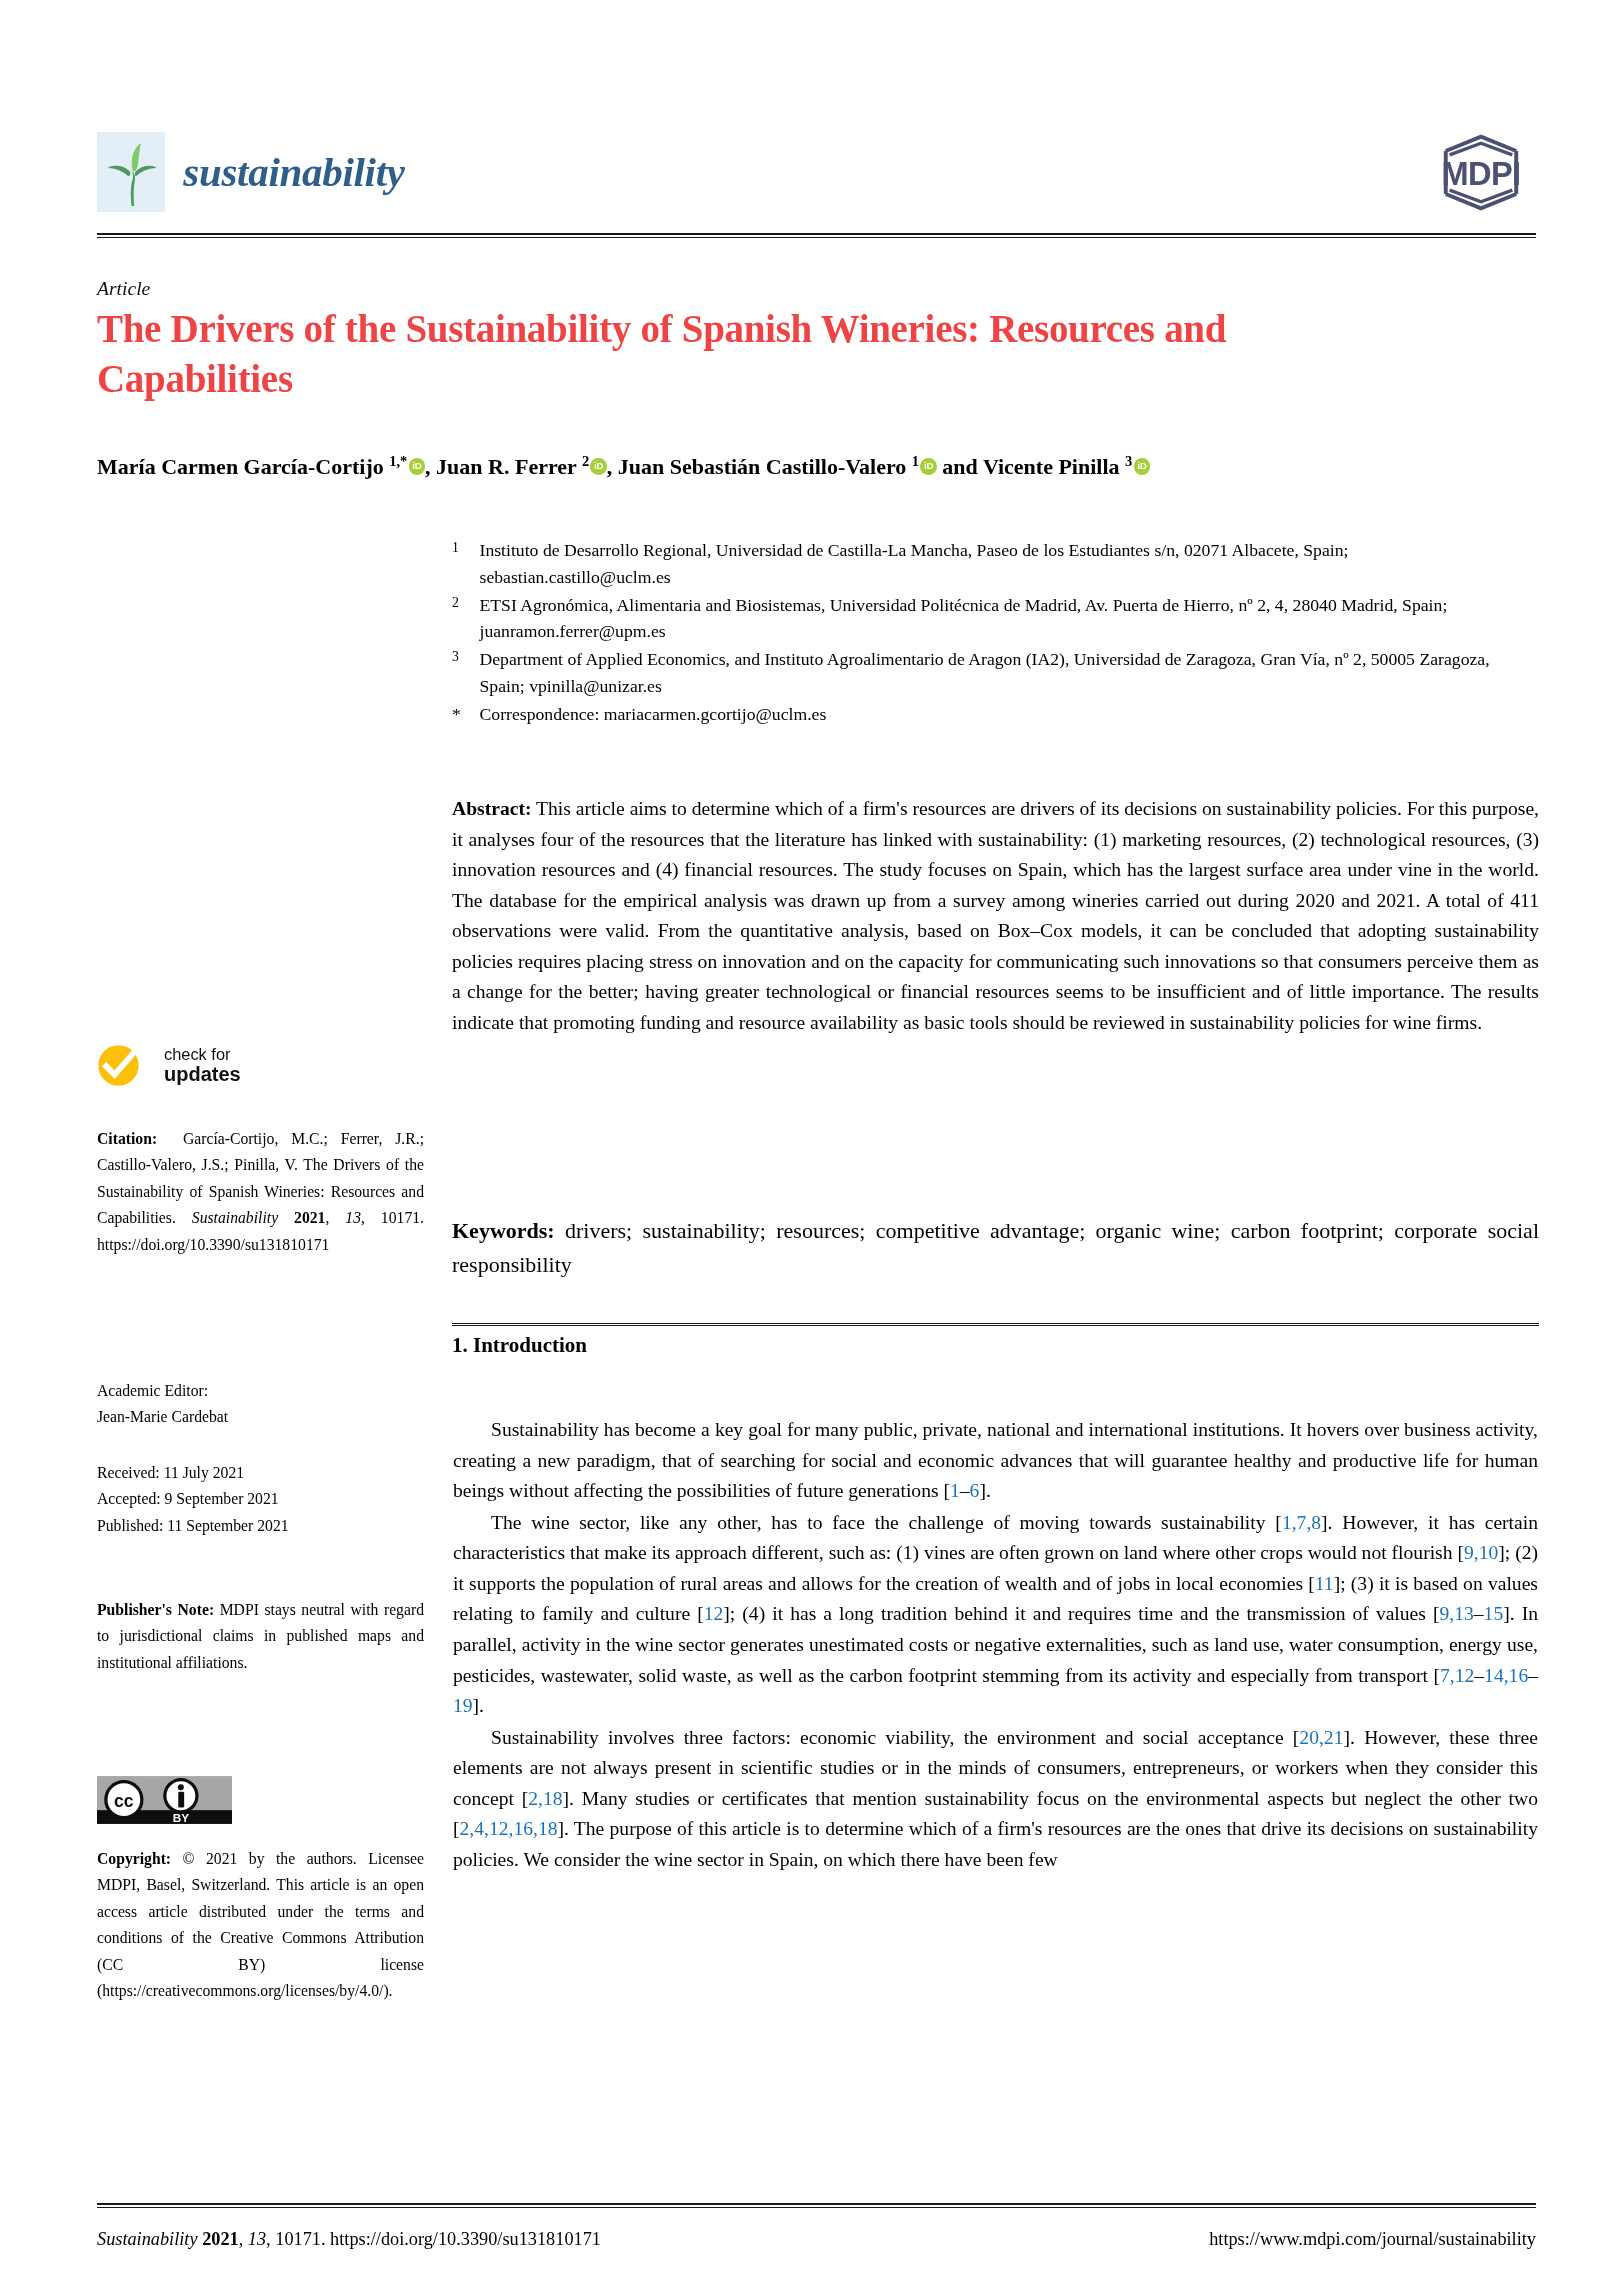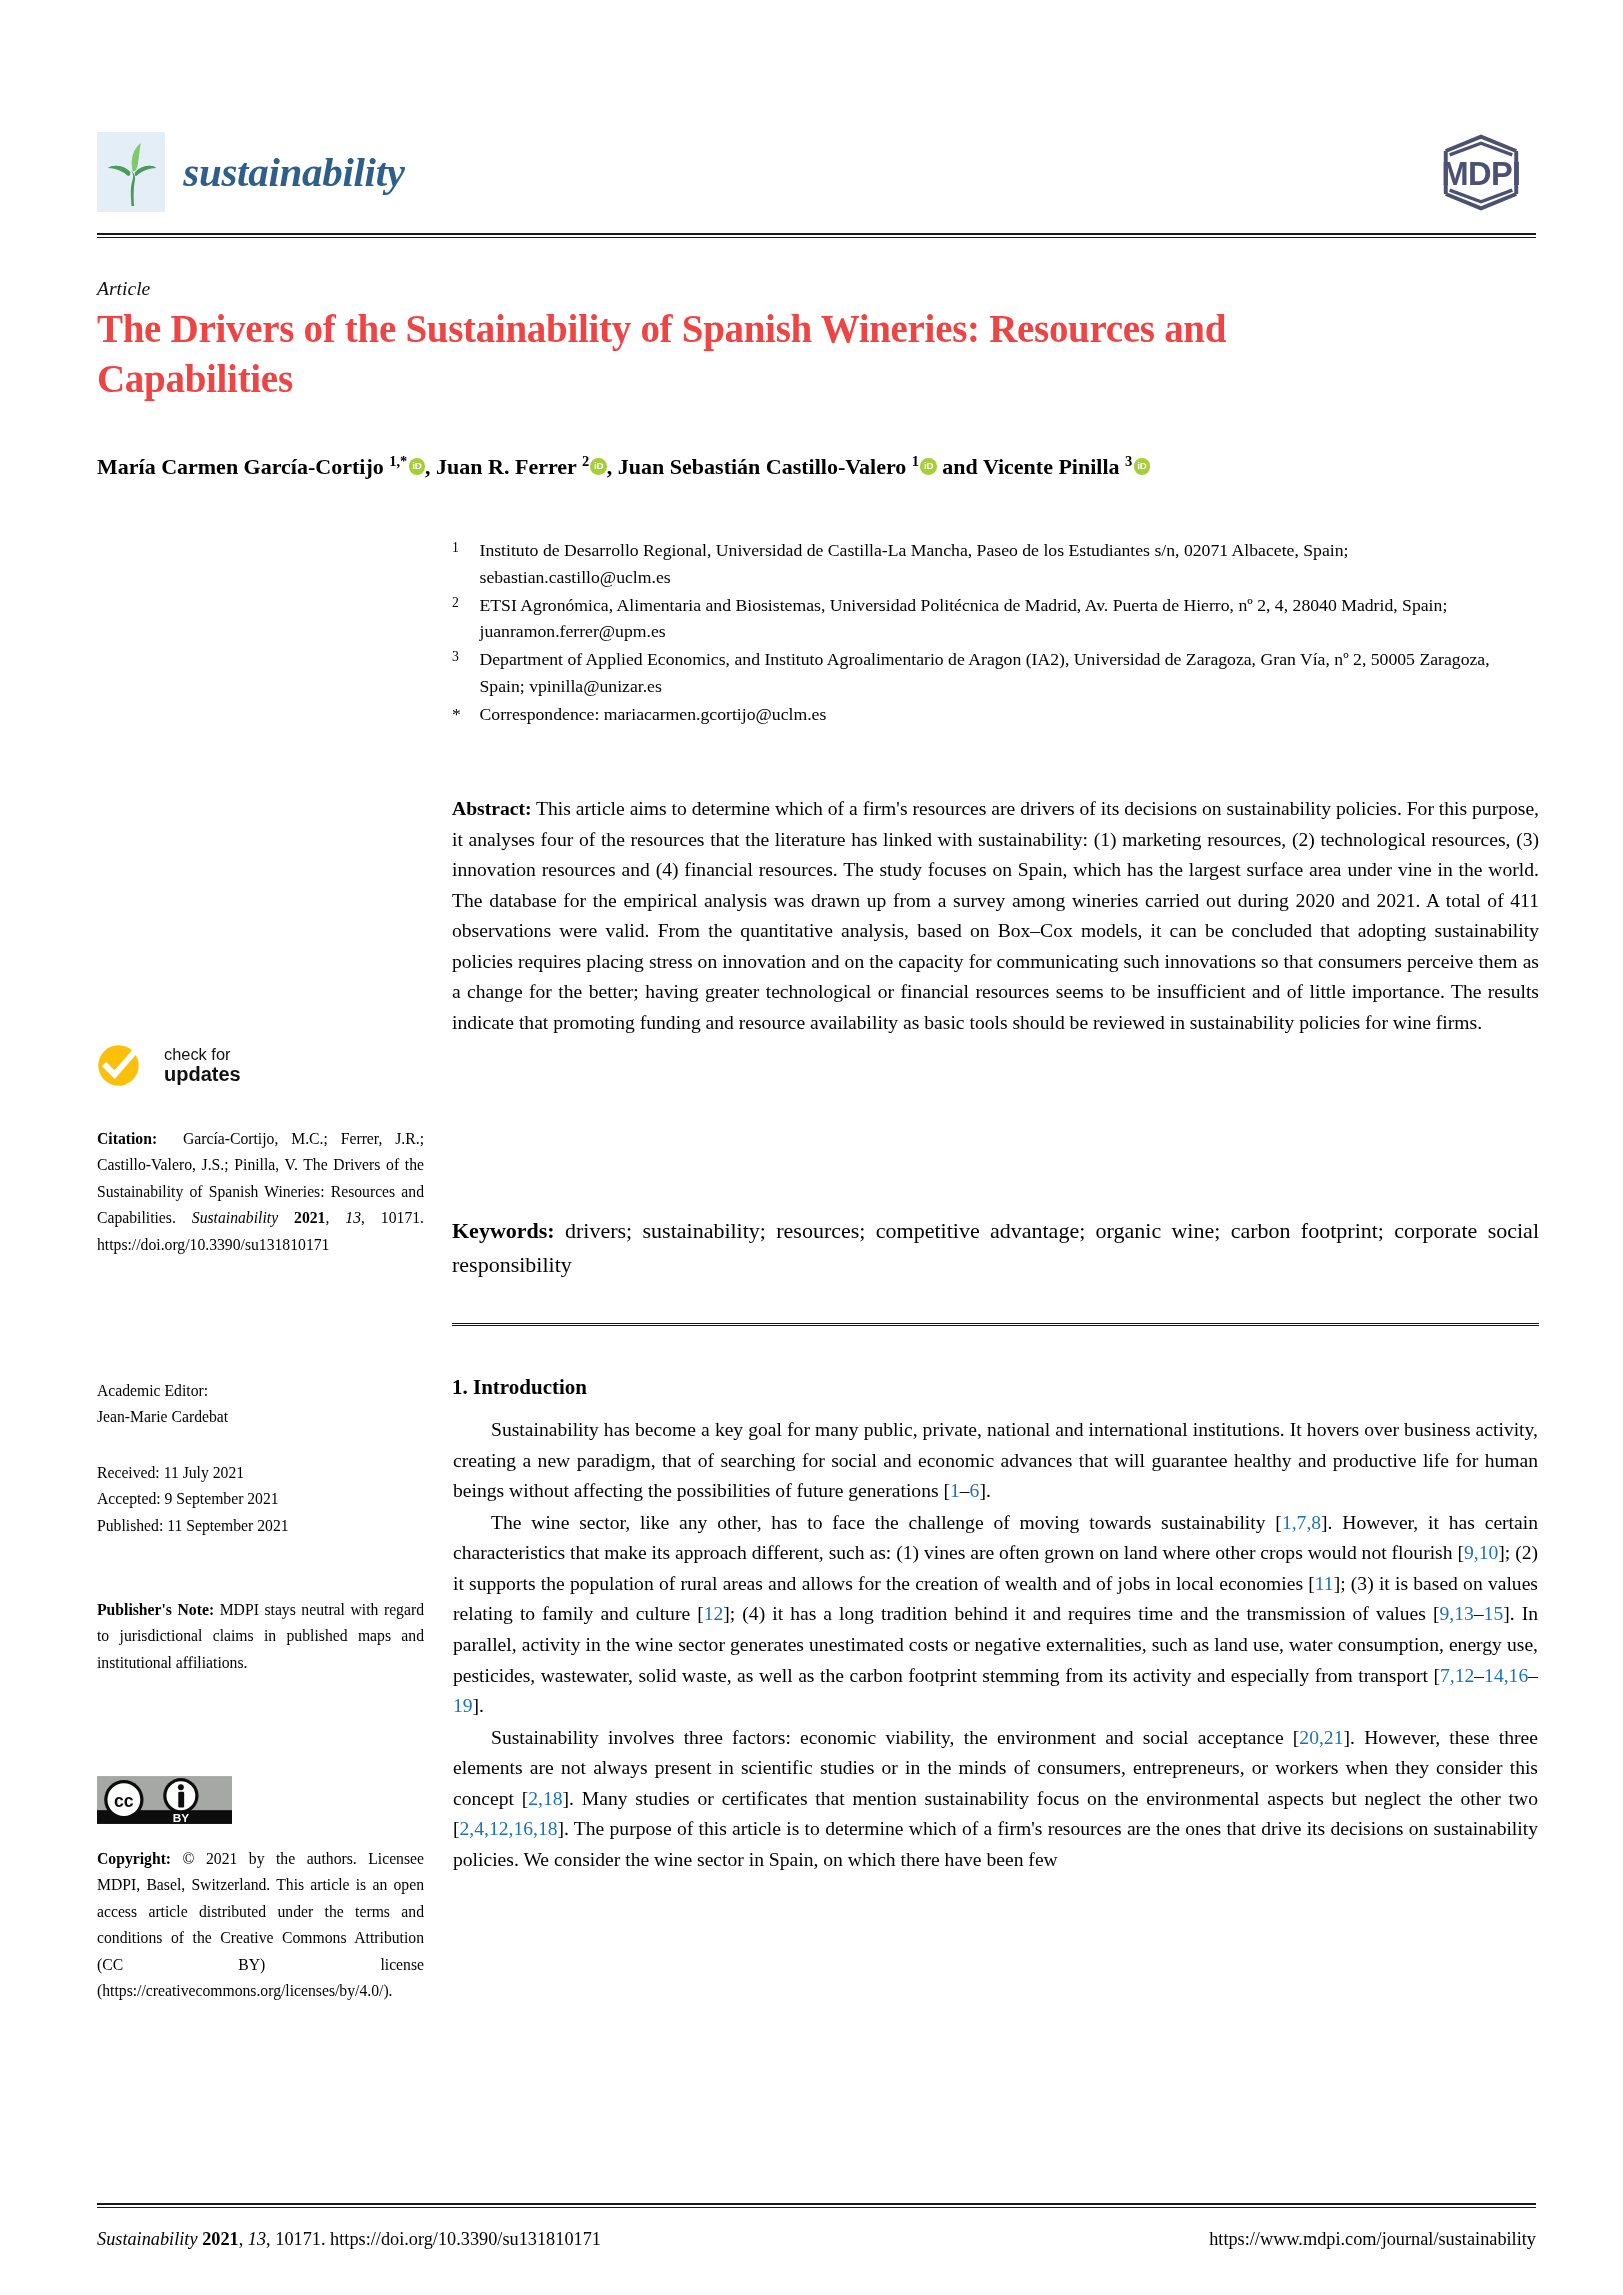--- a/index.html
+++ b/index.html
@@ -163,21 +163,21 @@
     width: 1087px;
     border-top: 1.3px solid #1a1a1a;
     border-bottom: 0.7px solid #1a1a1a;
     height: 1.3px;
   }
 
   
   .section-heading {
     position: absolute;
     left: 452px;
-    top: 1375px;
+    top: 1333px;
     font-weight: 700;
     font-size: 21px;
   }
   .body-text {
     position: absolute;
     left: 452px;
     top: 1414px;
     width: 1087px;
     font-size: 19.6px;
     line-height: 1.56;

